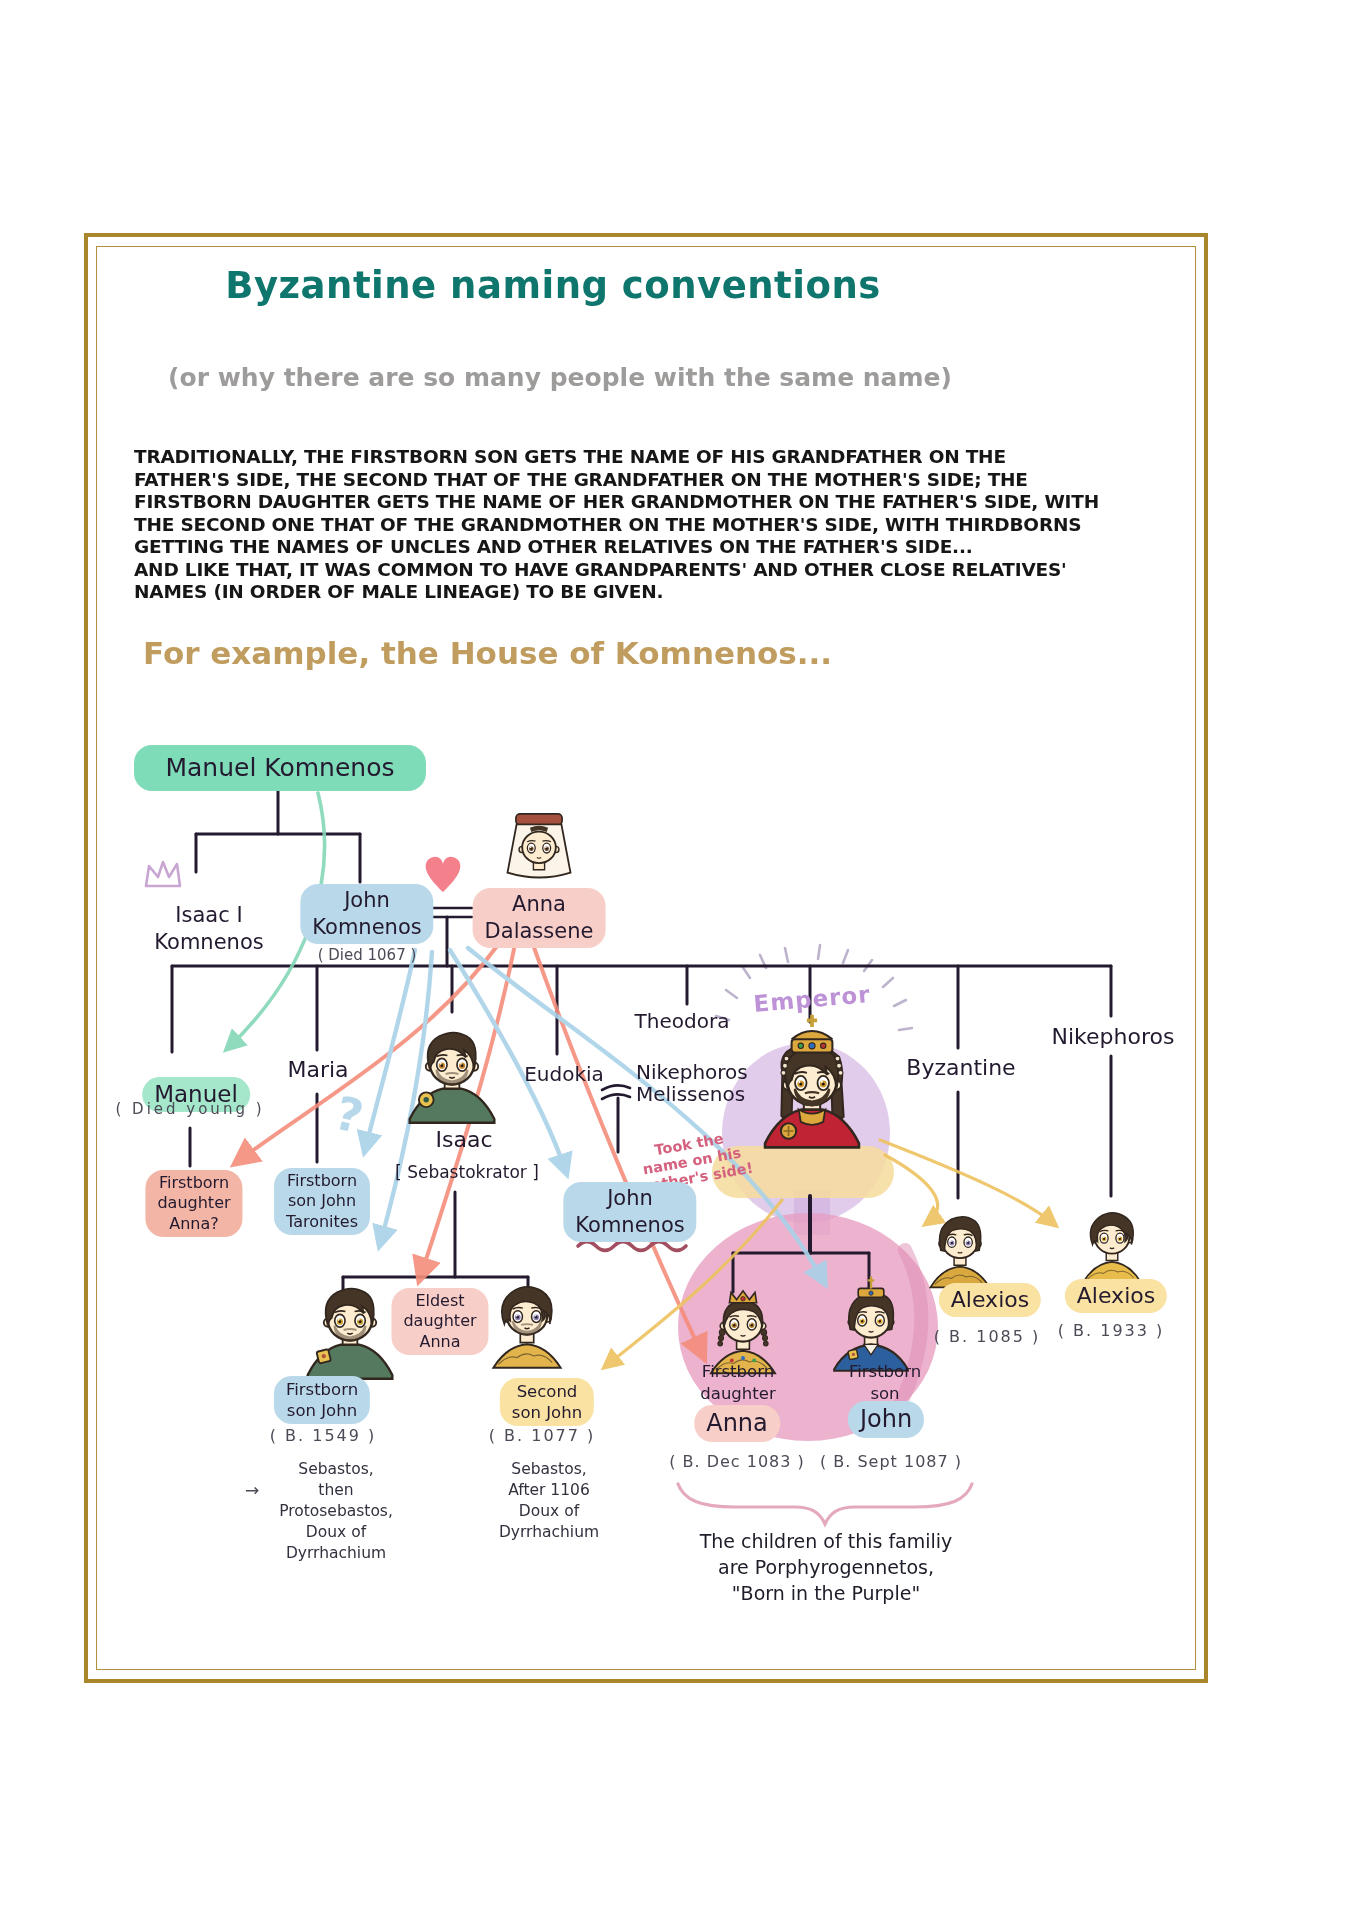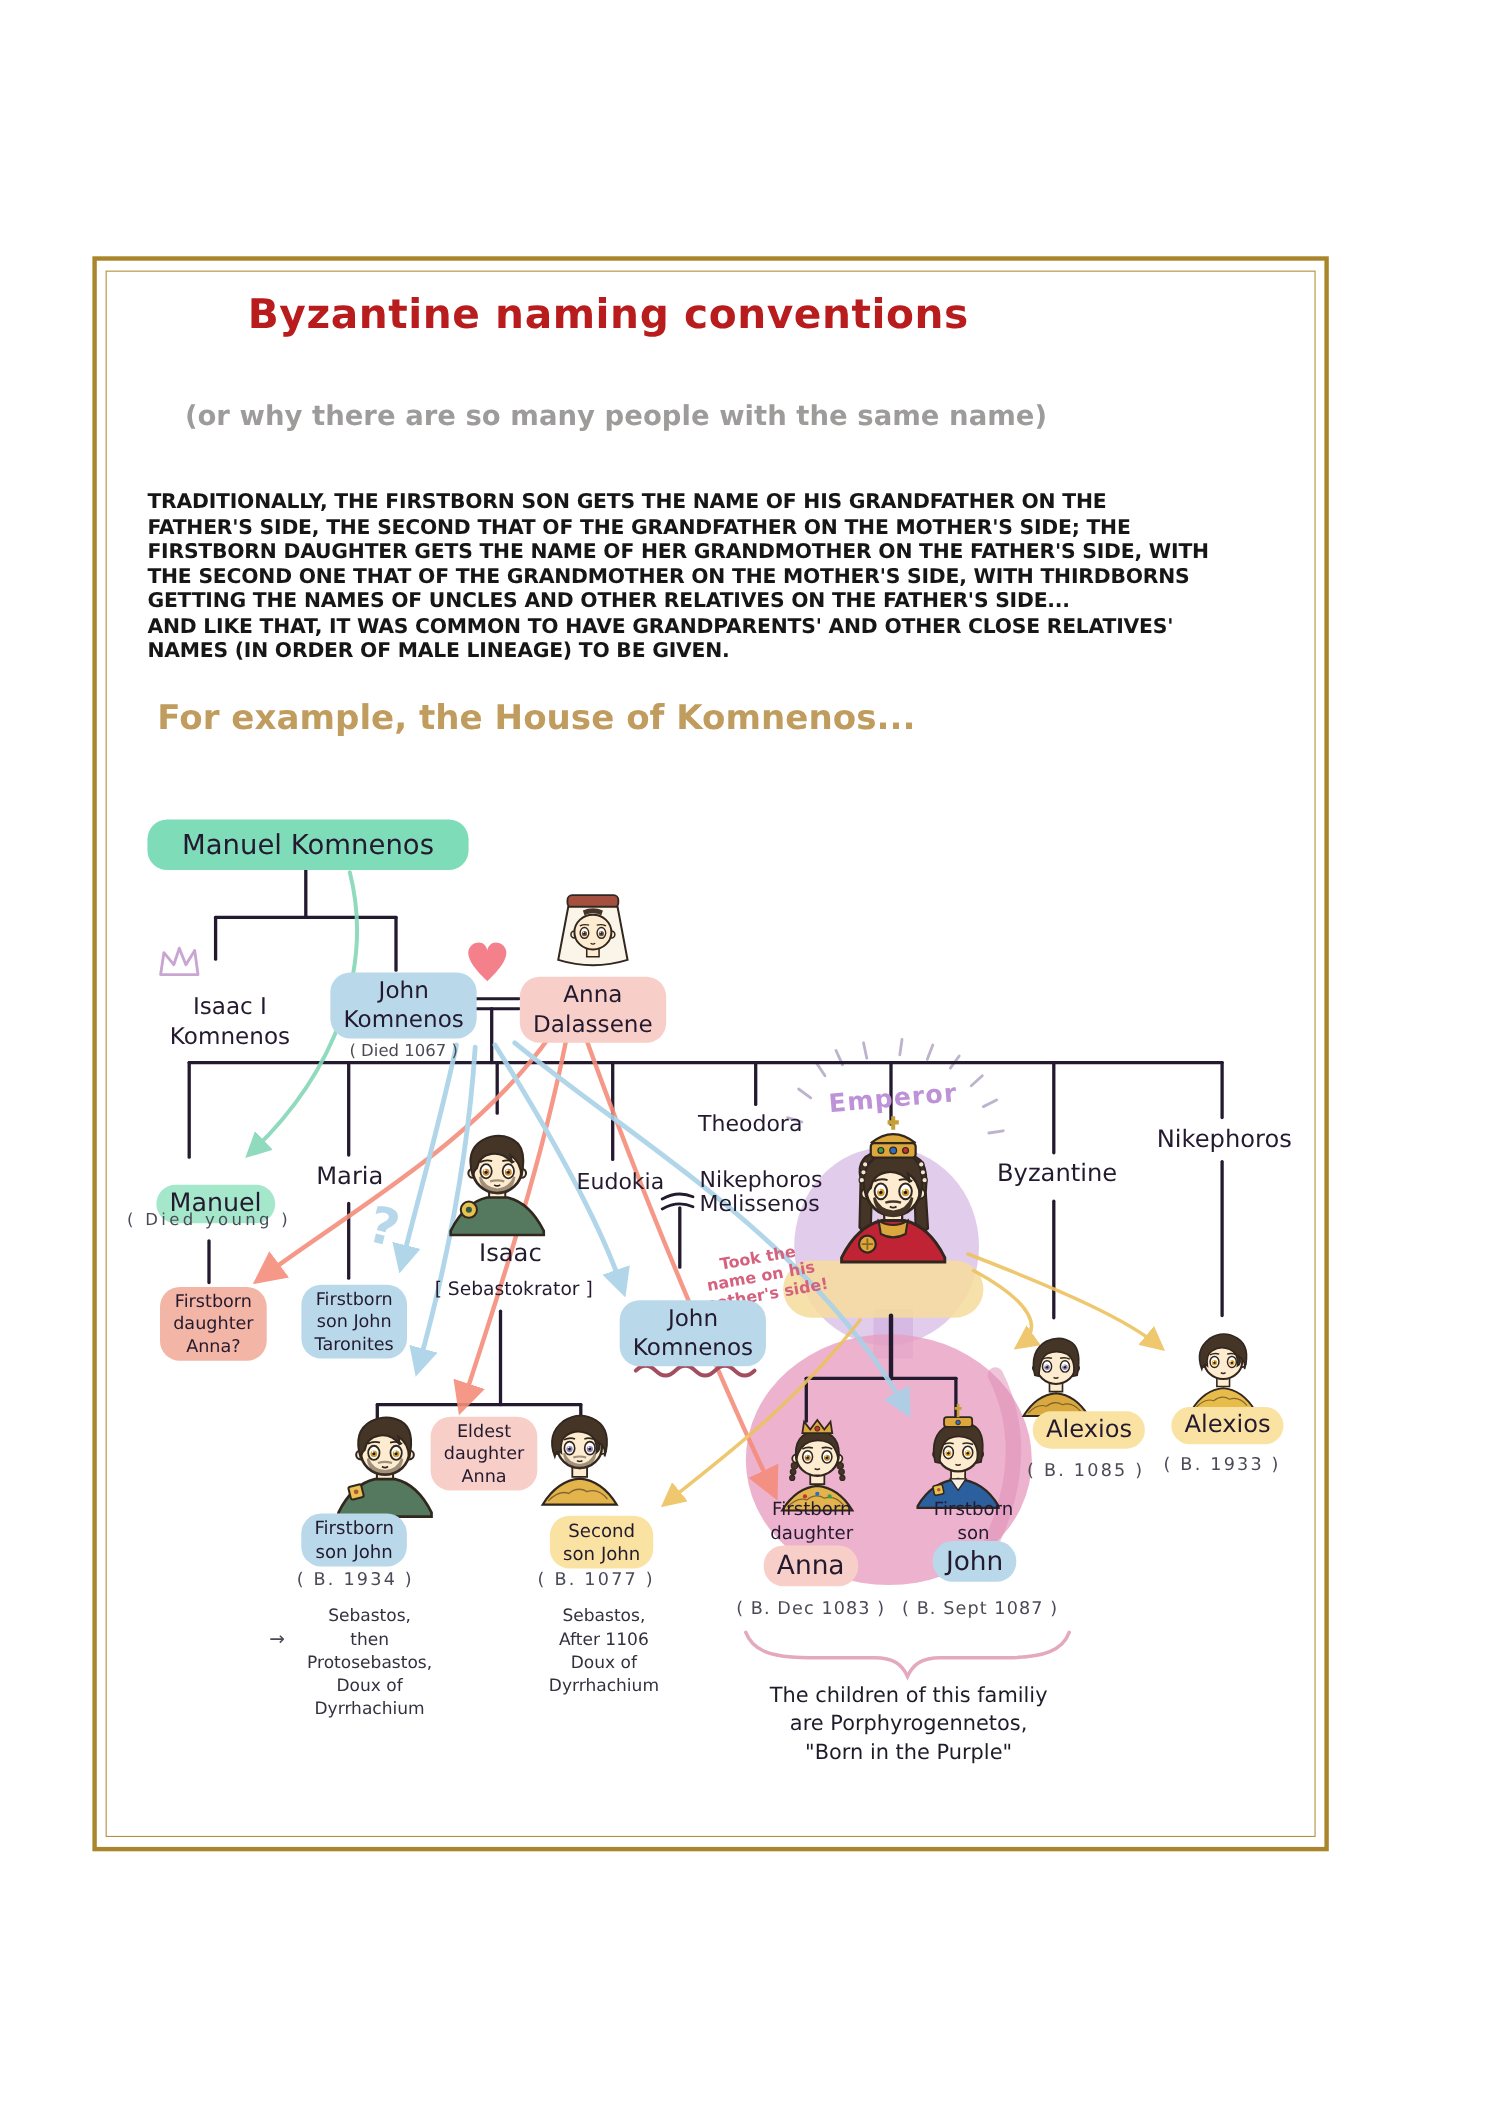--- a/index.html
+++ b/index.html
@@ -324,21 +324,21 @@
         <circle cx="11" cy="4" r="3.4" fill="#e2a92f"></circle>
         <circle cx="-11" cy="4" r="1.5" fill="#26190f"></circle>
         <circle cx="11" cy="4" r="1.5" fill="#26190f"></circle>
         <circle cx="-12.3" cy="2" r="0.9" fill="#fff"></circle>
         <circle cx="9.7" cy="2" r="0.9" fill="#fff"></circle>
         <path d="M-17 -6 Q-11 -9 -5 -7 M5 -7 Q11 -9 17 -6" fill="none" stroke="#32271f" stroke-width="1.8"></path>
         <path d="M-3 16.5 Q0 18.5 3 16.5" fill="none" stroke="#32271f" stroke-width="1.7"></path>
       </g>
     </svg>
 
-  <div class="lbl" style="left:553px;top:262px;font-size:37px;font-weight:bold;color:#b91c1c;letter-spacing:.5px;">Byzantine naming conventions</div>
+  <div class="lbl" style="left:553px;top:262px;font-size:37px;font-weight:bold;color:#0f766e;letter-spacing:.5px;">Byzantine naming conventions</div>
   <div class="lbl" style="left:560px;top:362px;font-size:25px;color:#9e9b9b;font-weight:600;">(or why there are so many people with the same name)</div>
   <div class="lbl" style="left:134px;top:446px;width:980px;transform:none;text-align:left;font-size:18.5px;line-height:22.5px;font-weight:bold;color:#161616;letter-spacing:-0.2px;">TRADITIONALLY, THE FIRSTBORN SON GETS THE NAME OF HIS GRANDFATHER ON THE
 FATHER'S SIDE, THE SECOND THAT OF THE GRANDFATHER ON THE MOTHER'S SIDE; THE
 FIRSTBORN DAUGHTER GETS THE NAME OF HER GRANDMOTHER ON THE FATHER'S SIDE, WITH
 THE SECOND ONE THAT OF THE GRANDMOTHER ON THE MOTHER'S SIDE, WITH THIRDBORNS
 GETTING THE NAMES OF UNCLES AND OTHER RELATIVES ON THE FATHER'S SIDE...
 AND LIKE THAT, IT WAS COMMON TO HAVE GRANDPARENTS' AND OTHER CLOSE RELATIVES'
 NAMES (IN ORDER OF MALE LINEAGE) TO BE GIVEN.</div>
   <div class="lbl" style="left:143px;top:634px;transform:none;text-align:left;font-size:31px;font-weight:bold;color:#c09d5e;">For example, the House of Komnenos...</div>
 
@@ -371,21 +371,21 @@
 name on his
 mother's side!</div>
   <div class="lbl blob blue" style="left:630px;top:1182px;font-size:21px;">John
 Komnenos</div>
   <div class="lbl" style="left:812px;top:985px;font-size:23px;color:#bd92d6;font-weight:bold;transform:translateX(-50%) rotate(-5deg);letter-spacing:1px;">Emperor</div>
   <div class="lbl" style="left:961px;top:1054px;font-size:22px;">Byzantine</div>
   <div class="lbl" style="left:1113px;top:1023px;font-size:22px;">Nikephoros</div>
 
   <div class="lbl blob blue" style="left:322px;top:1376px;font-size:16.5px;">Firstborn
 son John</div>
-  <div class="lbl gray" style="left:323px;top:1426px;font-size:16px;letter-spacing:2px;">(  B. 1934  )</div>
+  <div class="lbl gray" style="left:323px;top:1426px;font-size:16px;letter-spacing:2px;">(  B. 1549  )</div>
   <div class="lbl gray" style="left:252px;top:1480px;font-size:17px;">→</div>
   <div class="lbl" style="left:336px;top:1459px;font-size:15.5px;line-height:21px;color:#33313e;">Sebastos,
 then
 Protosebastos,
 Doux of
 Dyrrhachium</div>
   <div class="lbl blob pink" style="left:440px;top:1288px;font-size:16px;">Eldest
 daughter
 Anna</div>
   <div class="lbl blob yellow" style="left:547px;top:1378px;font-size:16.5px;">Second

